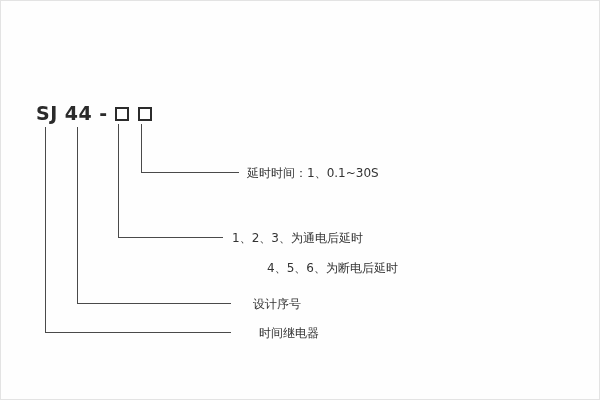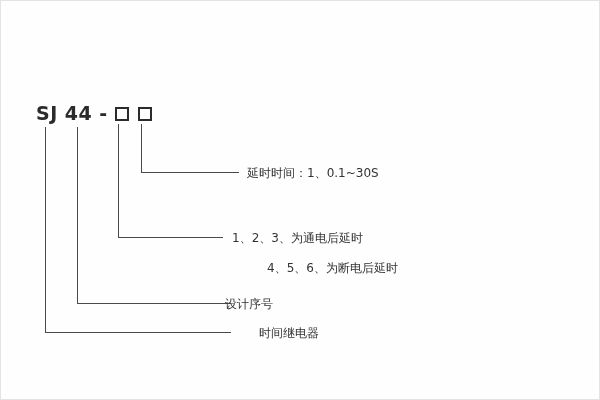--- a/index.html
+++ b/index.html
@@ -53,21 +53,21 @@
     position: absolute;
     font-size: 12px;
     line-height: 22px;
     color: #333;
     white-space: nowrap;
   }
   #label-delay-time-1 { left: 246px; top: 161px; }
   #label-delay-time-2 { left: 337px; top: 192px; }
   #label-power-on     { left: 231px; top: 226px; }
   #label-power-off    { left: 231px; top: 256px; margin-left: 35px; }
-  #label-design       { left: 224px; top: 292px; }
+  #label-design       { left: 252px; top: 292px; }
   #label-relay        { left: 238px; top: 321px; margin-left: 20px; }
 </style>
 </head>
 <body>
 
 <div class="canvas">
 
   <div class="model-row">
     <span>SJ</span>
     <span>44</span>

